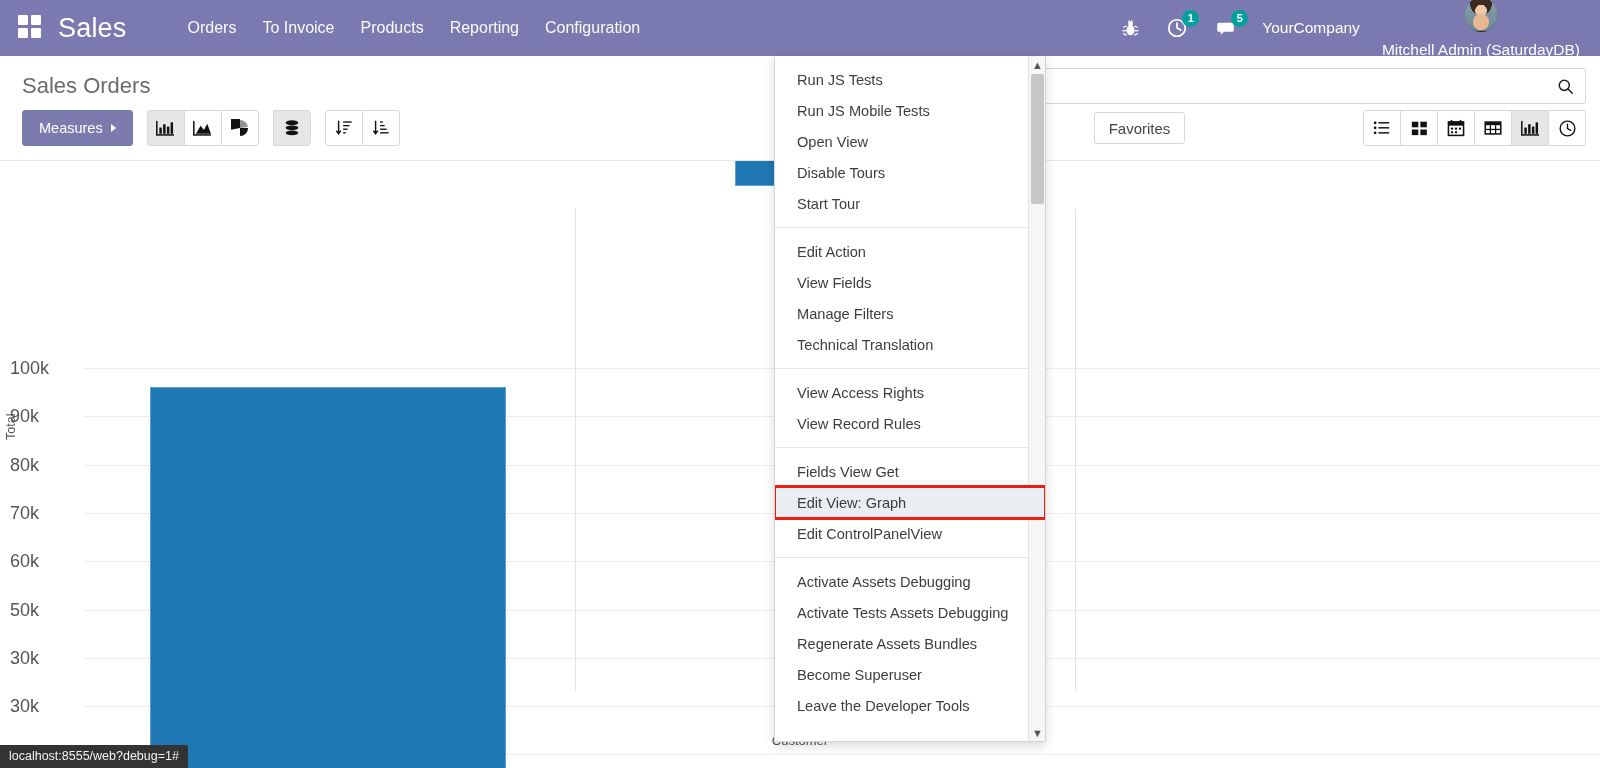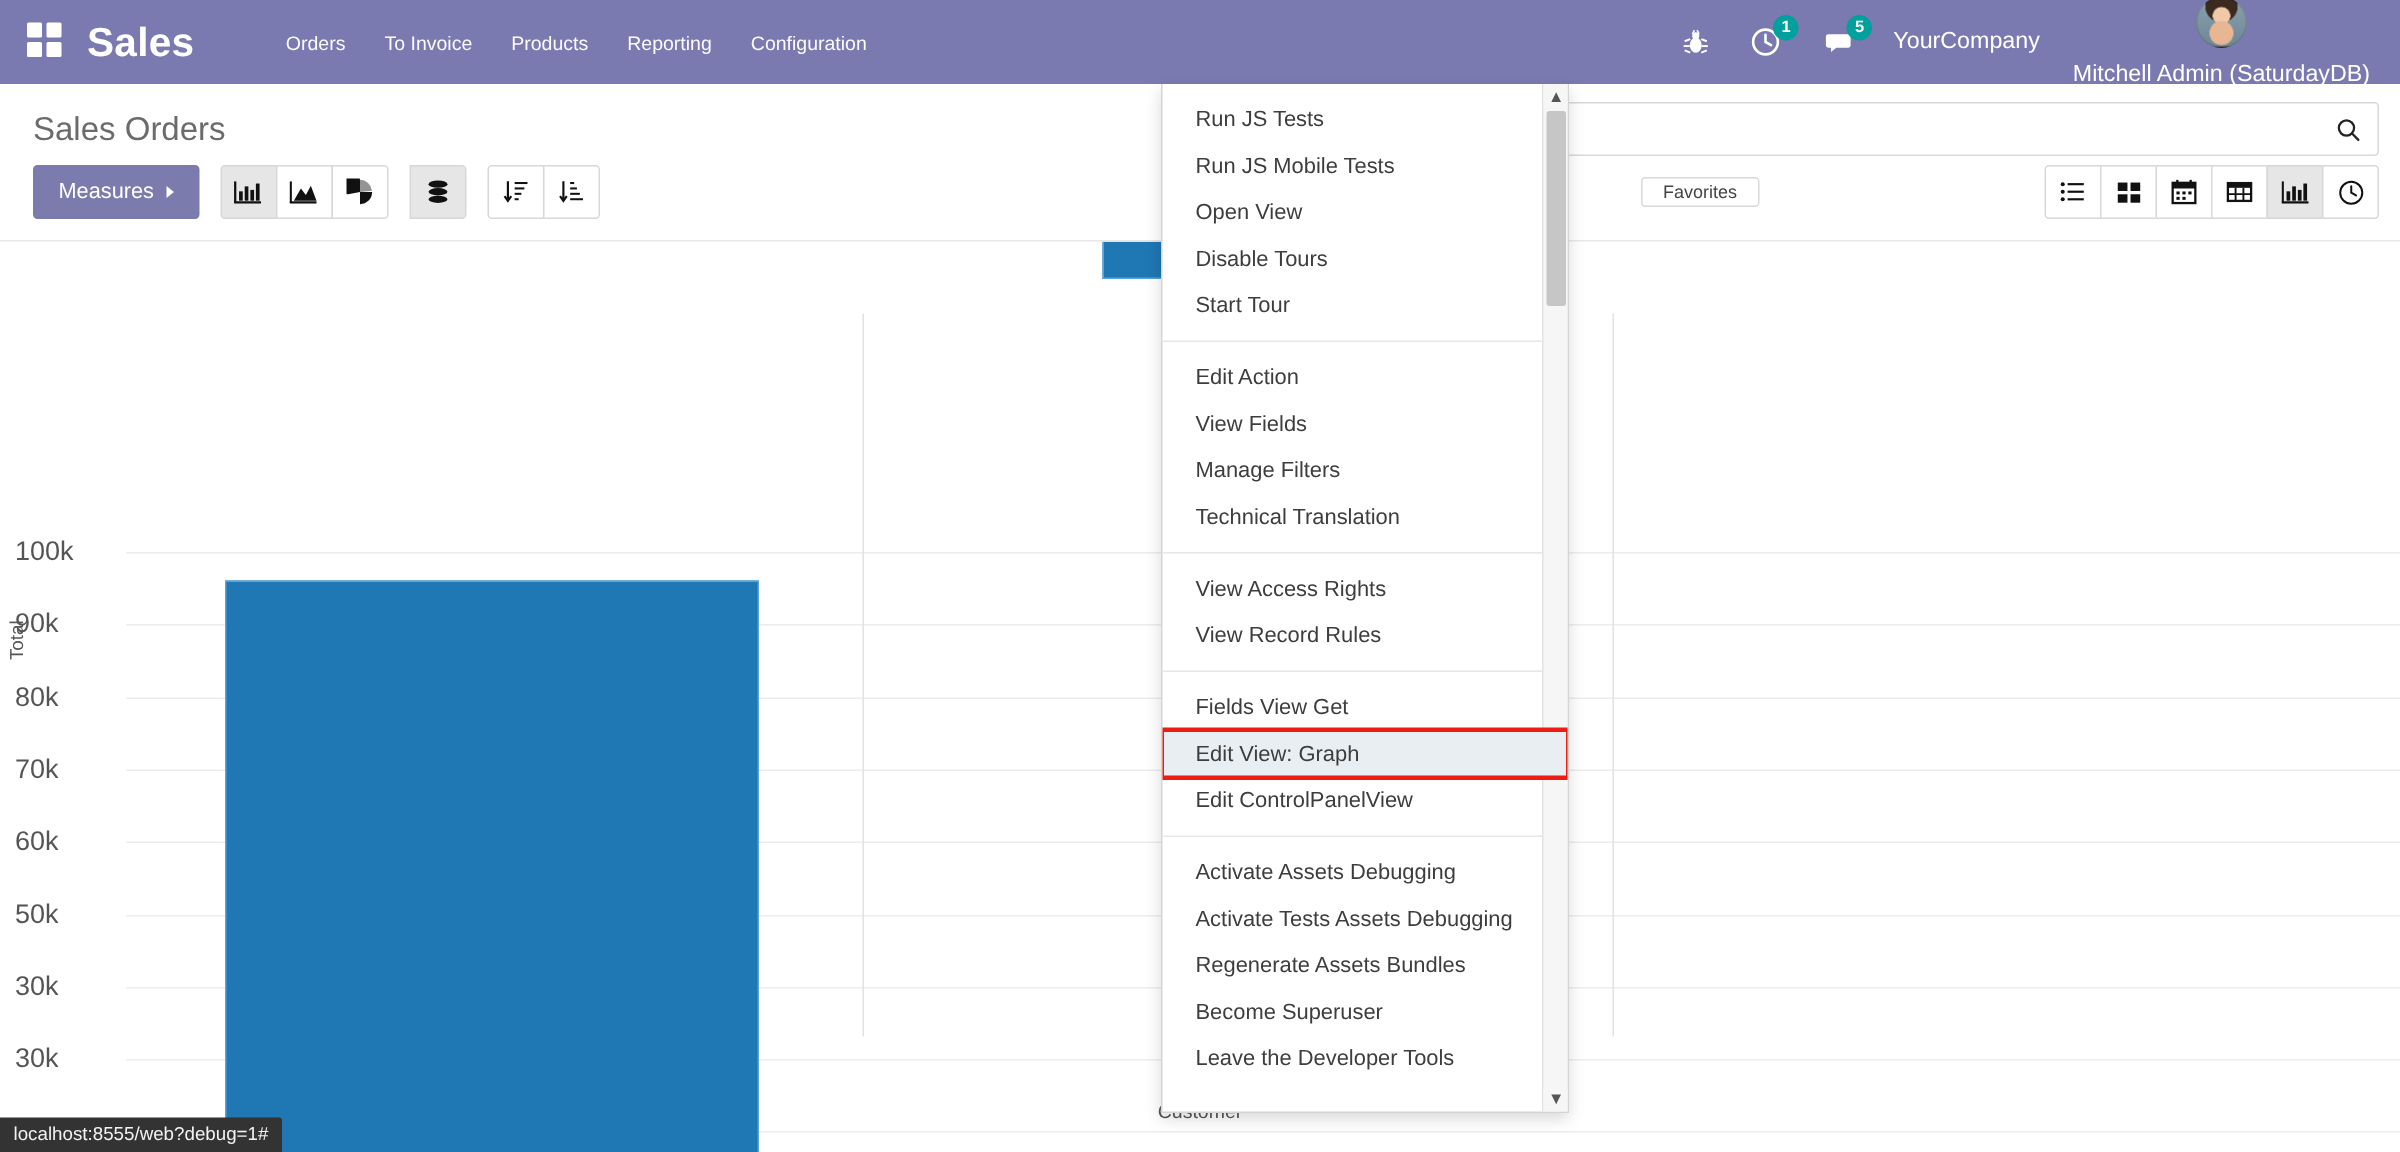--- a/index.html
+++ b/index.html
@@ -27,28 +27,28 @@
     display: grid;
     grid-template-columns: 10px 10px;
     grid-template-rows: 10px 10px;
     gap: 3px;
     margin: 0 14px 0 8px;
     cursor: pointer;
   }
   #apps-grid i { background: #ffffff; border-radius: 1px; display: block; }
   #brand {
     font-size: 27px;
-    font-weight: 700;
+    font-weight: 400;
     letter-spacing: .2px;
     margin-right: 48px;
     cursor: pointer;
     color:#fff;
   }
   .menu-link {
-    font-size: 13px;
+    font-size: 16px;
     padding: 6px 13px;
     color: #ffffff;
     cursor: pointer;
     white-space: nowrap;
     opacity: .97;
   }
   #nav-right {
     margin-left: auto;
     display: flex;
     align-items: center;
@@ -182,28 +182,28 @@
     justify-content: center;
     cursor: pointer;
     margin-left: -1px;
   }
   .btn-group .tool-btn:first-child { border-radius: 3px 0 0 3px; margin-left: 0; }
   .btn-group .tool-btn:last-child  { border-radius: 0 3px 3px 0; }
   .tool-btn.active { background: #e6e6e6; }
 
   #favorites-btn {
     margin-left: 14px;
-    height: 20px;
+    height: 32px;
     border: 1px solid #d8d8d8;
     border-radius: 3px;
     background: #fff;
     display: flex;
     align-items: center;
     padding: 0 14px;
-    font-size: 12px;
+    font-size: 15px;
     color: #444;
     cursor: pointer;
     white-space: nowrap;
     position: relative;
     left: 680px;
     justify-content: flex-end;
   }
   #view-switcher {
     margin-left: auto;
     display: flex;

